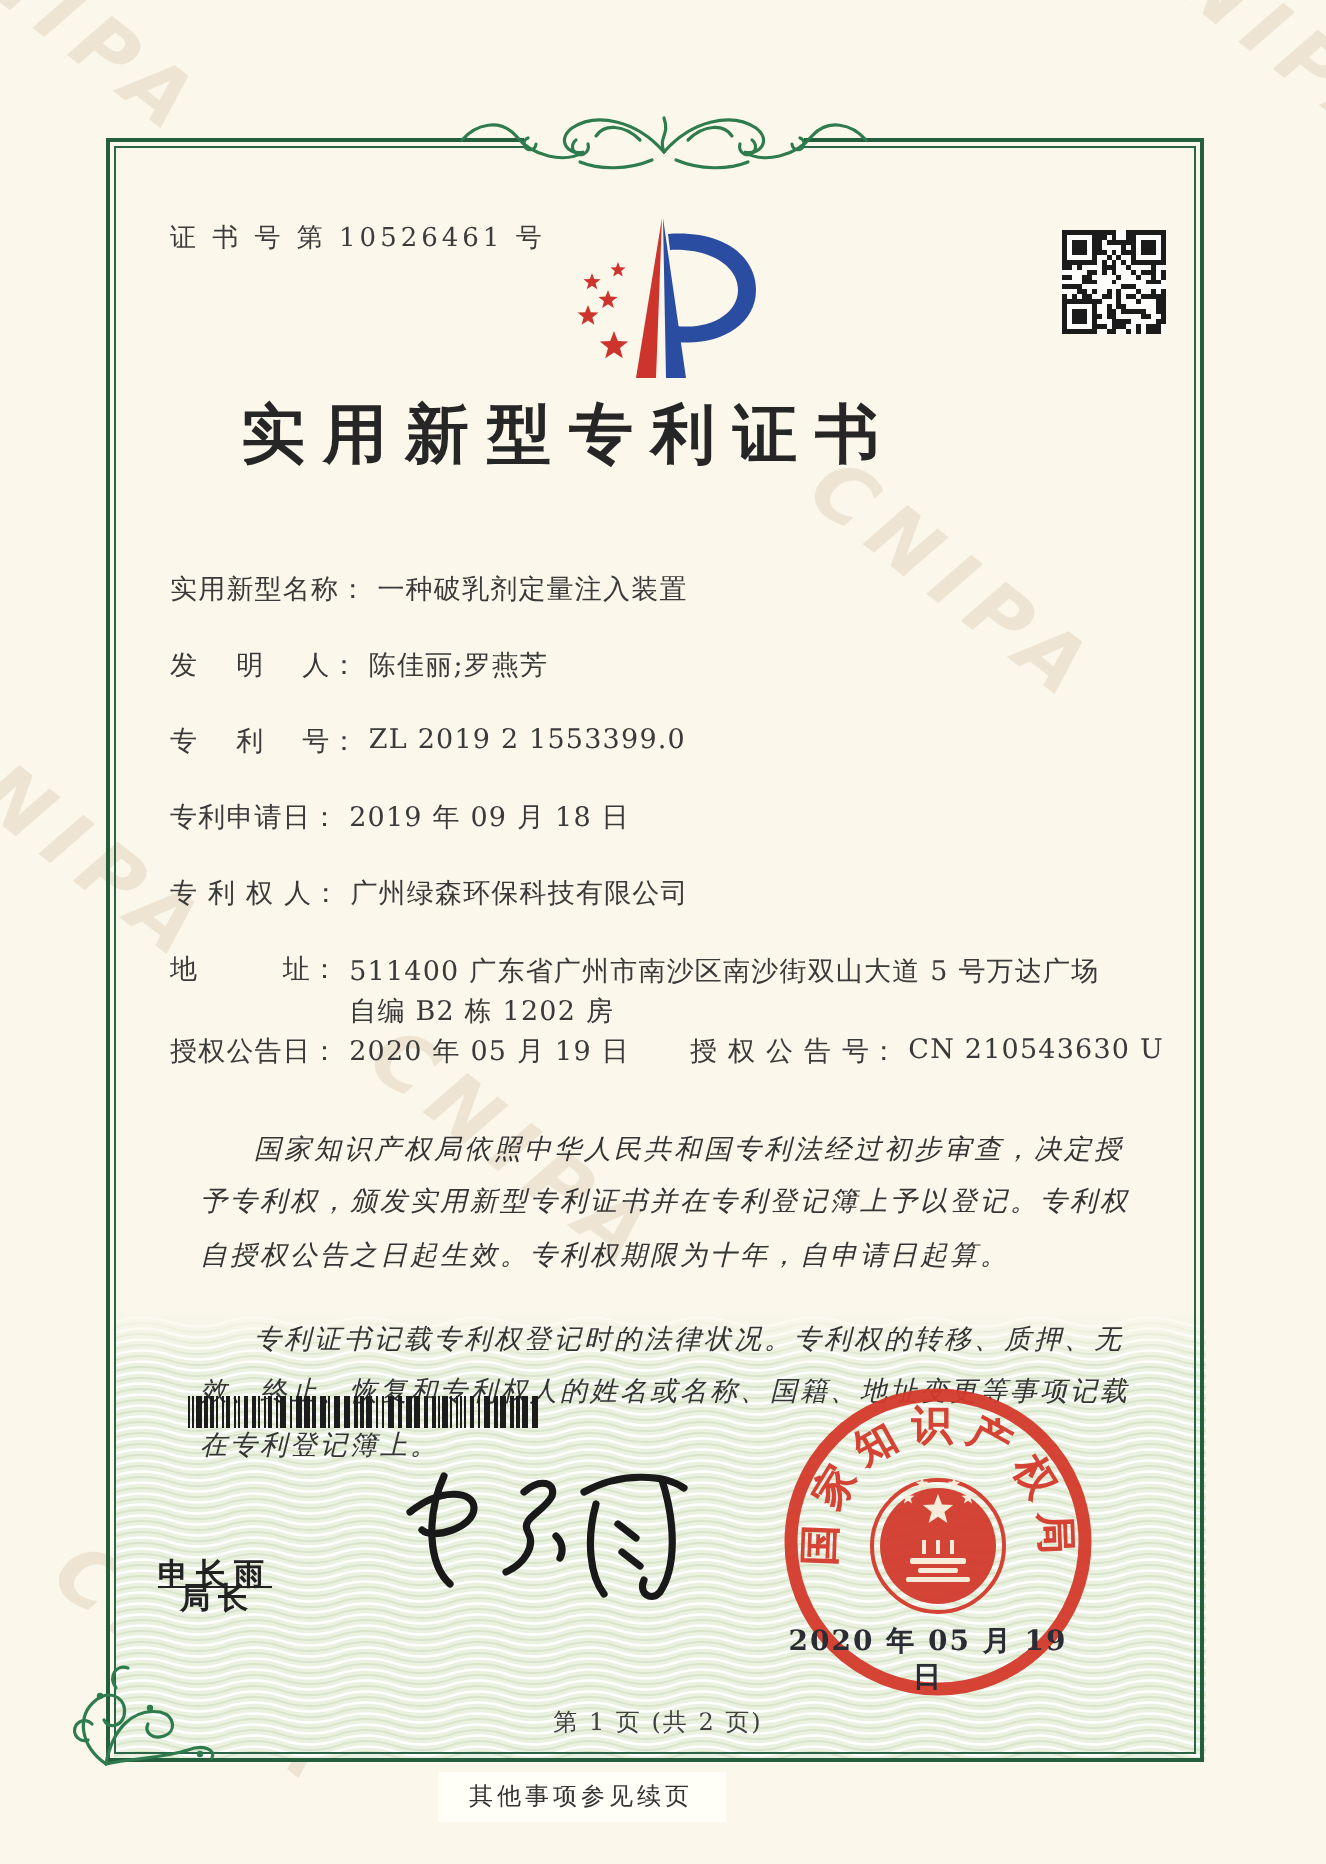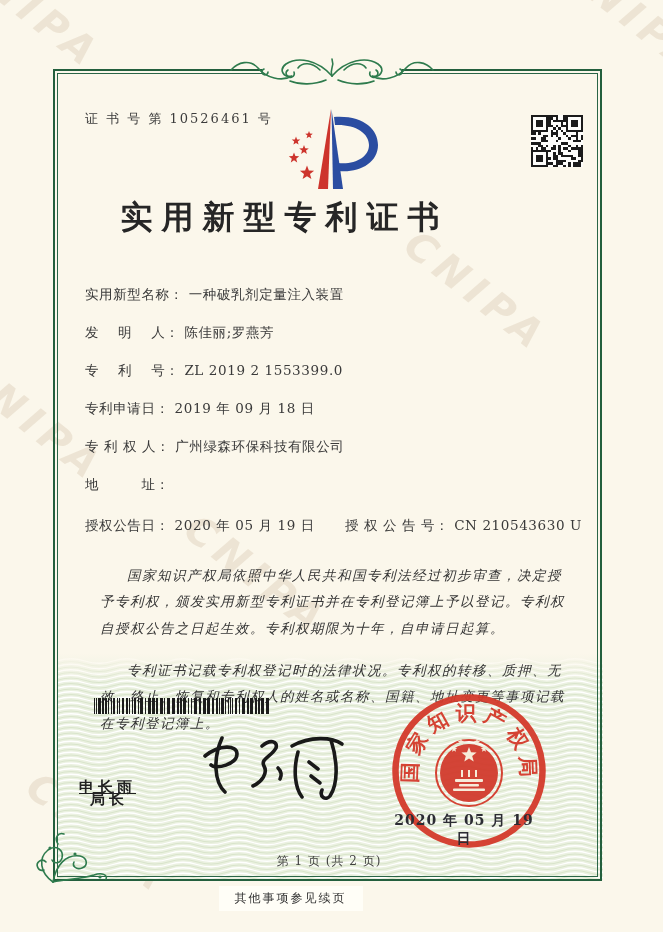--- a/index.html
+++ b/index.html
@@ -460,20 +460,24 @@
   <div class="abs row" style="top:400px">
     <span class="lbl">专利申请日：</span>
     <span class="val">2019 年 09 月 18 日</span>
   </div>
   <div class="abs row" style="top:438px">
     <span class="lbl">专 利 权 人：</span>
     <span class="val">广州绿森环保科技有限公司</span>
   </div>
   <div class="abs row" id="row-addr" style="top:476px">
     <span class="lbl">地　　　址：</span>
+    <span class="val">
+      <div>511400 广东省广州市南沙区南沙街双山大道 5 号万达广场</div>
+      <div>自编 B2 栋 1202 房</div>
+    </span>
   </div>
   <div class="abs row" id="row-grant" style="top:517px;width:500px">
     <span class="lbl">授权公告日：</span>
     <span class="val">2020 年 05 月 19 日</span>
     <span id="grant-no-pair">
       <span class="lbl">授 权 公 告 号：</span>
       <span class="val">CN 210543630 U</span>
     </span>
   </div>
 

